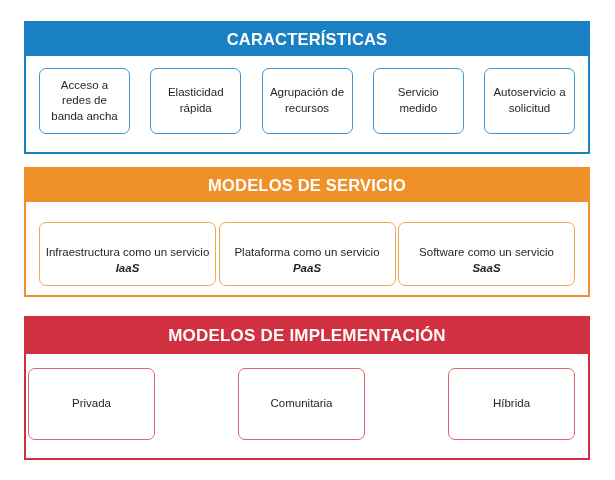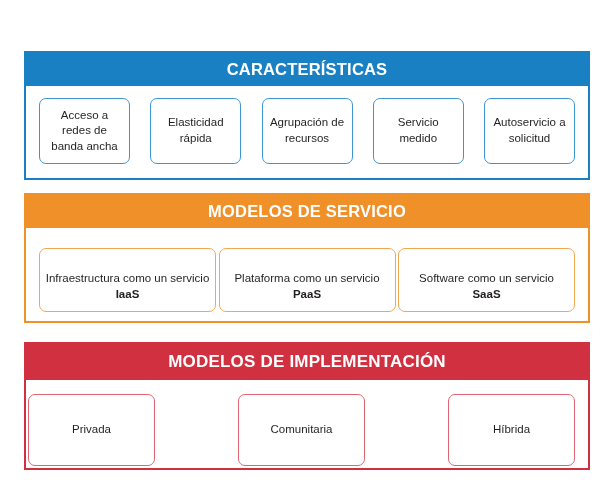--- a/index.html
+++ b/index.html
@@ -26,21 +26,20 @@
   }
 
   
   .section {
     box-sizing: border-box;
     border-style: solid;
     border-width: 2px;
     background: #ffffff;
     display: flex;
     flex-direction: column;
-    margin-top: 30px;
   }
 
   .section-header {
     flex: 0 0 auto;
     height: 33px;
     display: flex;
     align-items: center;
     justify-content: center;
     color: #ffffff;
     font-size: 16.5px;
@@ -98,38 +97,39 @@
     border-color: #f0a855;
     width: 177px;
     height: 64px;
     align-items: flex-start;
     padding-top: 22px;
   }
 
   
   .sec-deploy {
     border-color: #d0303f;
-    height: 128px;
+    height: 144px;
     margin-top: 19px;
   }
   .sec-deploy .section-header {
     background: #d0303f;
     height: 36px;
     font-size: 17px;
   }
   .sec-deploy .section-body { padding: 14px 13px 18px 2px; }
   .sec-deploy .card {
     border-color: #e06571;
     width: 127px;
     height: 72px;
   }
 
   .card-sub {
     font-weight: bold;
     display: block;
+    font-style: italic;
   }
 </style>
 </head>
 <body>
 
 <div class="diagram">
 
   <div class="section sec-features">
     <div class="section-header">CARACTERÍSTICAS</div>
     <div class="section-body">

